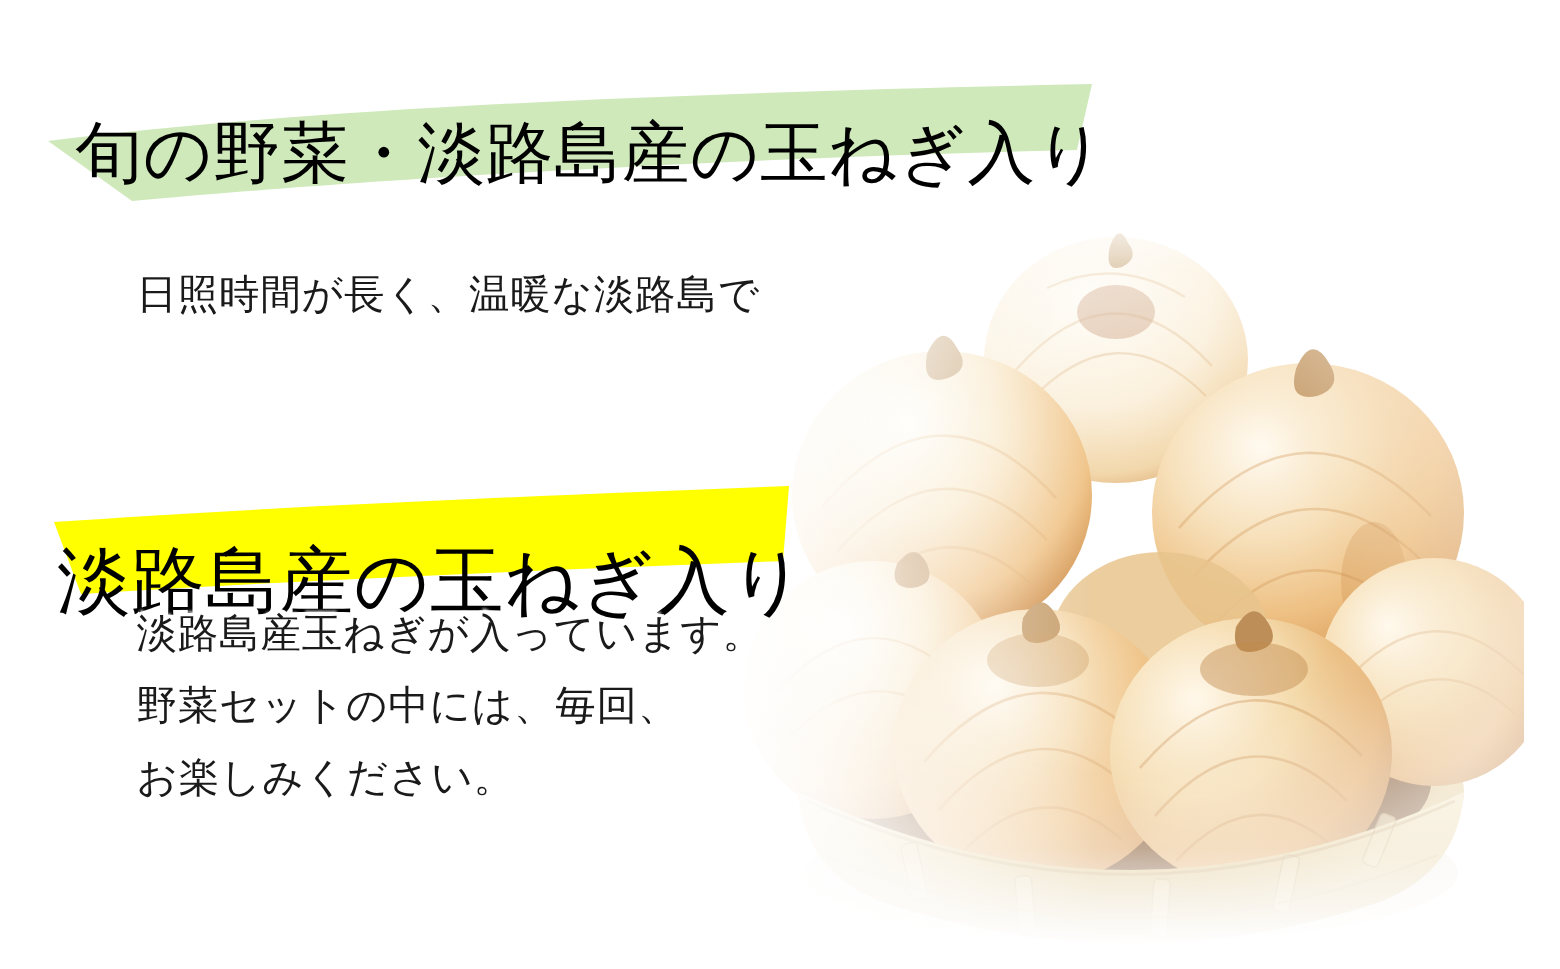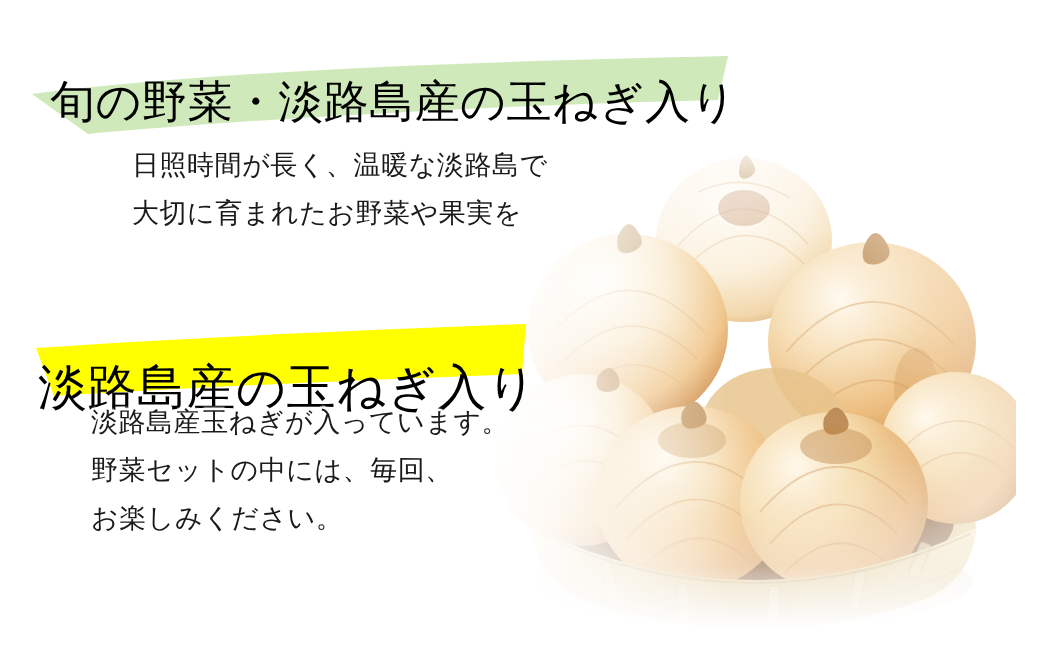--- a/index.html
+++ b/index.html
@@ -78,21 +78,21 @@
   
   .body-block {
     position: absolute;
     z-index: 5;
     color: #1a1a1a;
     font-size: 27px;
     line-height: 48px;
     letter-spacing: 0.02em;
     white-space: nowrap;
   }
-  #body-top  { left: 91px; top: 141px; margin-left: 41px; }
+  #body-top  { left: 91px; top: 172px; }
   #body-bottom { left: 91px; top: 398px; }
 
   .body-line {
     display: block;
     
     text-shadow:
        2px 0 0 #fff, -2px 0 0 #fff, 0 2px 0 #fff, 0 -2px 0 #fff,
        2px 2px 0 #fff, -2px 2px 0 #fff, 2px -2px 0 #fff, -2px -2px 0 #fff,
        3px 0 2px #fff, -3px 0 2px #fff, 0 3px 2px #fff, 0 -3px 2px #fff;
   }
@@ -267,21 +267,20 @@
   <div id="green-banner">
     <svg viewBox="0 0 720 90" xmlns="http://www.w3.org/2000/svg" aria-hidden="true">
       <path d="M4 46 C 180 24, 420 14, 700 8 L 690 52 C 430 58, 190 74, 60 86 Z" fill="#cfe9bb"></path>
     </svg>
   </div>
 
   <h1 class="heading" id="headline-main">旬の野菜・淡路島産の玉ねぎ入り</h1>
 
   <div class="body-block" id="body-top">
     <span class="body-line">日照時間が長く、温暖な淡路島で</span>
-    <span class="body-line">大切に育まれたお野菜や果実を</span>
   </div>
 
   <div id="yellow-banner">
     <svg viewBox="0 0 520 82" xmlns="http://www.w3.org/2000/svg" aria-hidden="true">
       <path d="M8 30 C 150 20, 340 12, 498 6 L 494 56 C 330 62, 150 70, 26 78 Z" fill="#ffff00"></path>
     </svg>
   </div>
 
   <h2 class="heading" id="headline-sub">淡路島産の玉ねぎ入り</h2>
 

